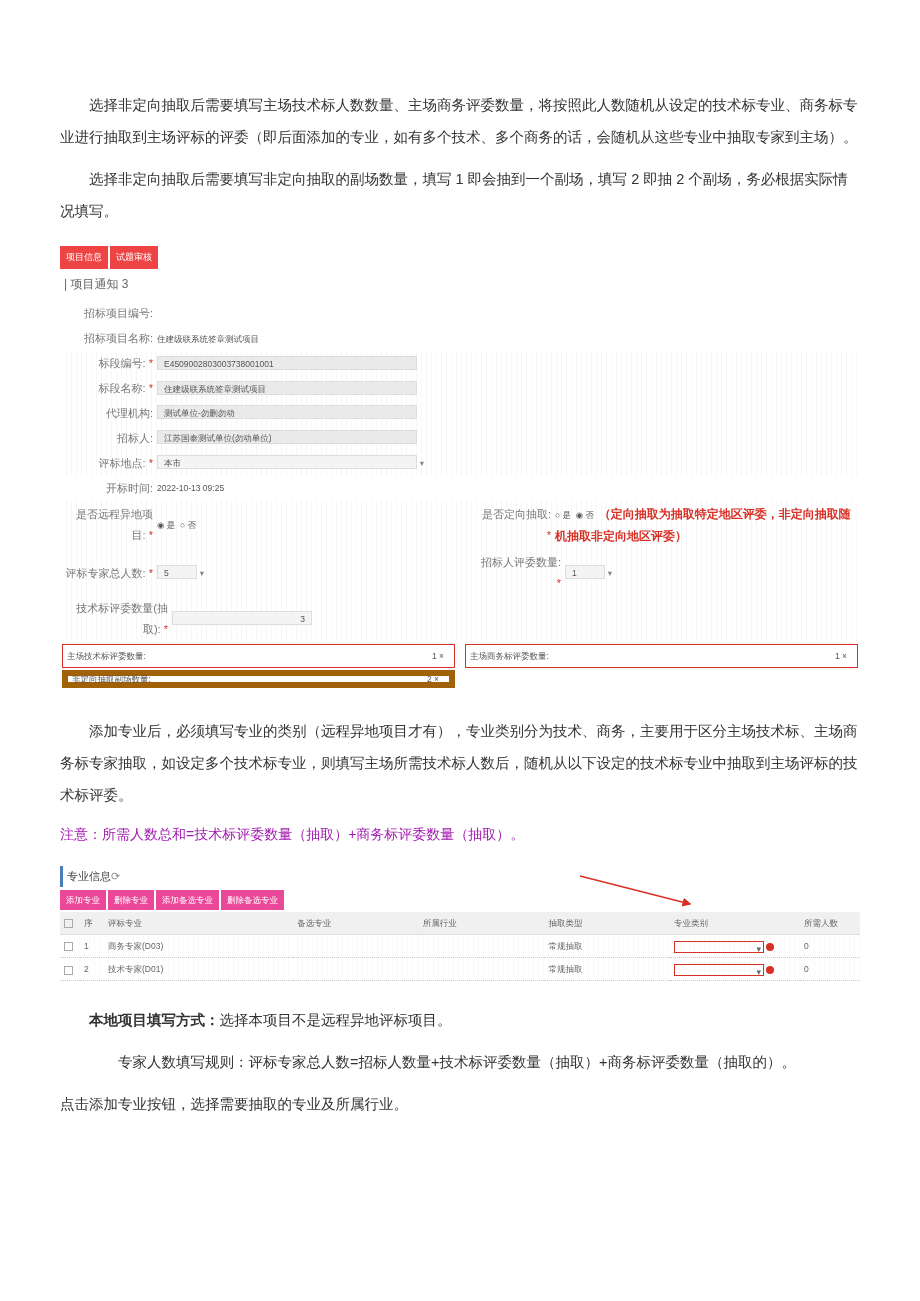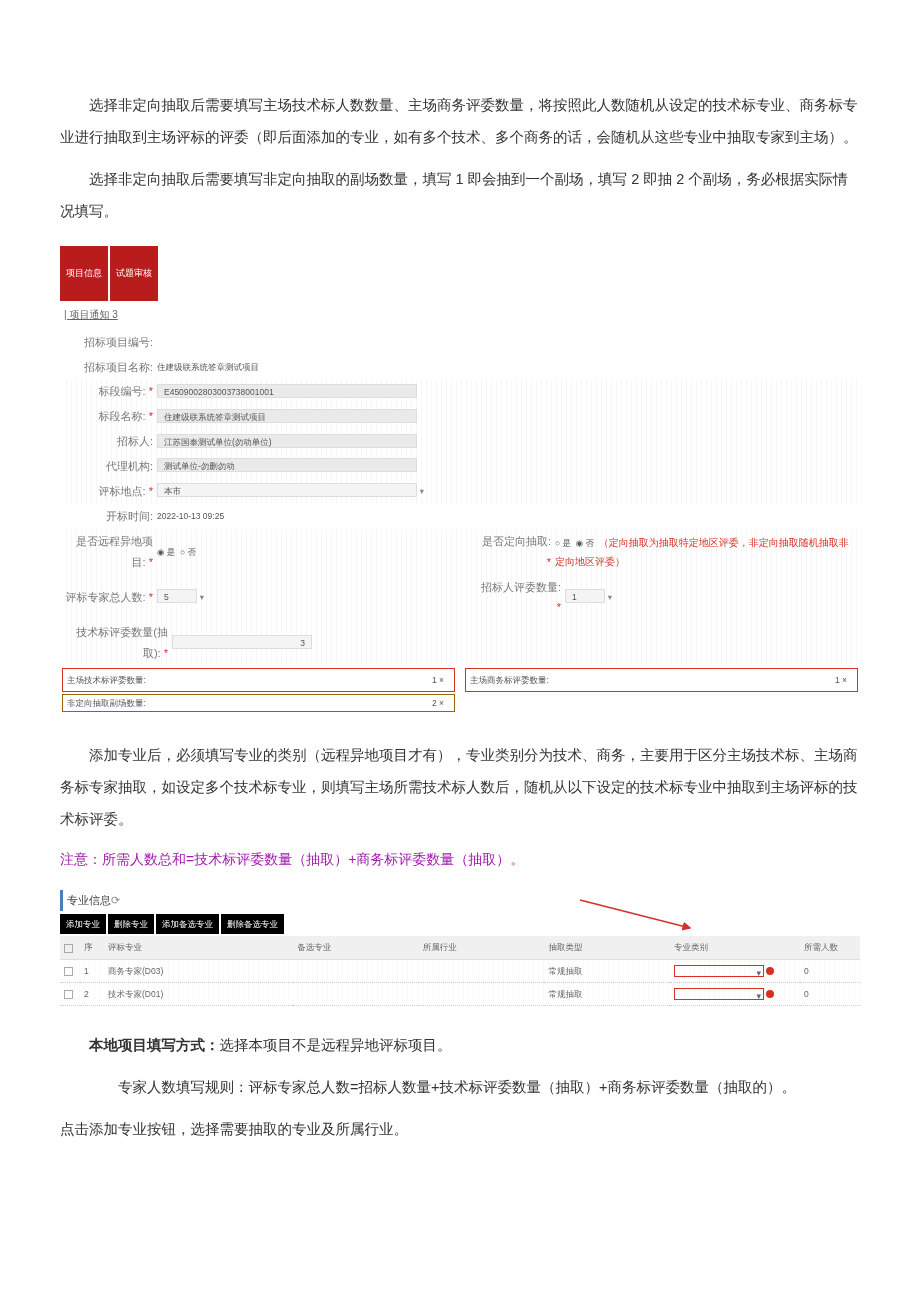--- a/index.html
+++ b/index.html
@@ -18,23 +18,23 @@
     .bold { font-weight: 700; }
     .indent-more { margin-left: 2em; }
 
     .screenshot-form {
       margin: 18px 0 24px 0;
       font-size: 9px;
       color: #666;
     }
     .tabs { display: flex; gap: 2px; margin-bottom: 2px; }
     .tab {
-      background: #b91c1c; color: #fff; padding: 19px 6px; font-size: 9px;
-    }
-    .sub { font-size: 10px; color: #666; padding: 2px 4px; text-decoration: underline; }
+      background: #ef4444; color: #fff; padding: 3px 6px; font-size: 9px;
+    }
+    .sub { font-size: 12px; color: #666; padding: 2px 4px; }
     .form-area { padding: 4px 2px; }
     .frow {
       display: flex; align-items: center; min-height: 18px;
       padding: 2px 0;
       background-image: repeating-linear-gradient(to right, transparent, transparent 4px, rgba(200,200,210,0.15) 4px, rgba(200,200,210,0.15) 5px);
       background-size: 100% 100%;
     }
     .frow.noBG { background: none; }
     .fl { width: 95px; text-align: right; color: #777; font-size: 11px; padding-right: 4px; }
     .star { color: #d93025; }
@@ -44,48 +44,48 @@
       border: 1px solid #ddd; padding: 1px 6px; min-width: 200px; height: 14px;
       font-size: 8.5px; line-height: 12px; color: #555;
     }
     .fake-input.readonly { background: #eaeaea; }
     .fake-input.wide { min-width: 260px; }
     .fake-input.num { min-width: 40px; text-align: left; }
     .fake-input.num-r { min-width: 140px; text-align: right; }
     .sel-caret { display:inline-block; width:10px; text-align:center; color:#888; }
     .frow-split { display:flex; gap: 30px; }
     .frow-split .half { display:flex; align-items:center; flex:1; }
-    .hint-red { color: #d93025; font-size: 10px; }
+    .hint-red { color: #d93025; font-size: 12px; font-weight: bold; }
     .boxed {
       border: 1px solid #d93025;
       padding: 1px 4px;
       display: flex; align-items: center;
       height: 24px; margin-top: 2px;
     }
     .boxed .fl2 { width: 100px; font-size: 8.5px; color:#555; }
     .boxed .val-r { flex:1; text-align: right; font-size: 8.5px; color:#555; padding-right: 6px; }
     .two-col { display:flex; gap:10px; }
     .two-col .col { flex:1; }
     .plain-boxed {
-      border: 1px solid #a16207; padding: 1px 4px; display:flex; align-items:center;
+      border: 6px solid #a16207; padding: 1px 4px; display:flex; align-items:center;
       height:18px; margin-top:2px;
     }
     .plain-boxed .fl2 { width:100px; font-size:8.5px; color:#555; }
     .plain-boxed .val-r { flex:1; text-align:right; font-size:8.5px; color:#555; padding-right:6px; }
 
     .section-title {
       font-size: 11px; color: #444; border-left: 3px solid #4a7dbb;
       padding-left: 4px; margin: 4px 0 3px 0; display:flex; justify-content:flex-start;
     }
     .refresh { color:#888; font-size:11px; }
     .arrow-svg { position: relative; height: 0; }
     .arrow-svg svg { position:absolute; top:-20px; right:150px; }
     .btn-row { display:flex; gap:2px; margin: 2px 0; }
     .mini-btn {
-      background:#000000; color:#fff; font-size:8.5px; padding:2px 6px;
+      background:#ec4899; color:#fff; font-size:8.5px; padding:2px 6px;
     }
     table.major {
       width:100%; border-collapse: collapse; font-size: 8.5px; color:#666;
     }
     table.major th { background:#f0f0f0; padding:3px 4px; font-weight:400; text-align:left; border-bottom:1px solid #ddd; }
     table.major td { padding:3px 4px; border-bottom:1px dotted #ccc; background-image: repeating-linear-gradient(to right, transparent, transparent 4px, rgba(200,200,210,0.1) 4px, rgba(200,200,210,0.1) 5px); }
     .sel-red {
       display:inline-block; border:1px solid #d93025; width:90px; height:12px;
       position:relative; vertical-align:middle;
     }
@@ -116,26 +116,26 @@
     </div>
     <div class="frow">
       <div class="fl"><span>标段编号:</span> <span class="star">*</span></div>
       <div class="fv"><span class="fake-input readonly wide">E4509002803003738001001</span></div>
     </div>
     <div class="frow">
       <div class="fl"><span>标段名称:</span> <span class="star">*</span></div>
       <div class="fv"><span class="fake-input readonly wide">住建级联系统签章测试项目</span></div>
     </div>
     <div class="frow">
+      <div class="fl">代理机构:</div>
+      <div class="fv"><span class="fake-input readonly wide">测试单位-勿删勿动</span></div>
+    </div>
+    <div class="frow">
       <div class="fl">招标人:</div>
       <div class="fv"><span class="fake-input readonly wide">江苏国泰测试单位(勿动单位)</span></div>
-    </div>
-    <div class="frow">
-      <div class="fl">代理机构:</div>
-      <div class="fv"><span class="fake-input readonly wide">测试单位-勿删勿动</span></div>
     </div>
     <div class="frow">
       <div class="fl"><span>评标地点:</span> <span class="star">*</span></div>
       <div class="fv"><span class="fake-input wide">本市</span><span class="sel-caret">▾</span></div>
     </div>
     <div class="frow noBG">
       <div class="fl">开标时间:</div>
       <div class="fv">2022-10-13 09:25</div>
     </div>
     <div class="frow">

